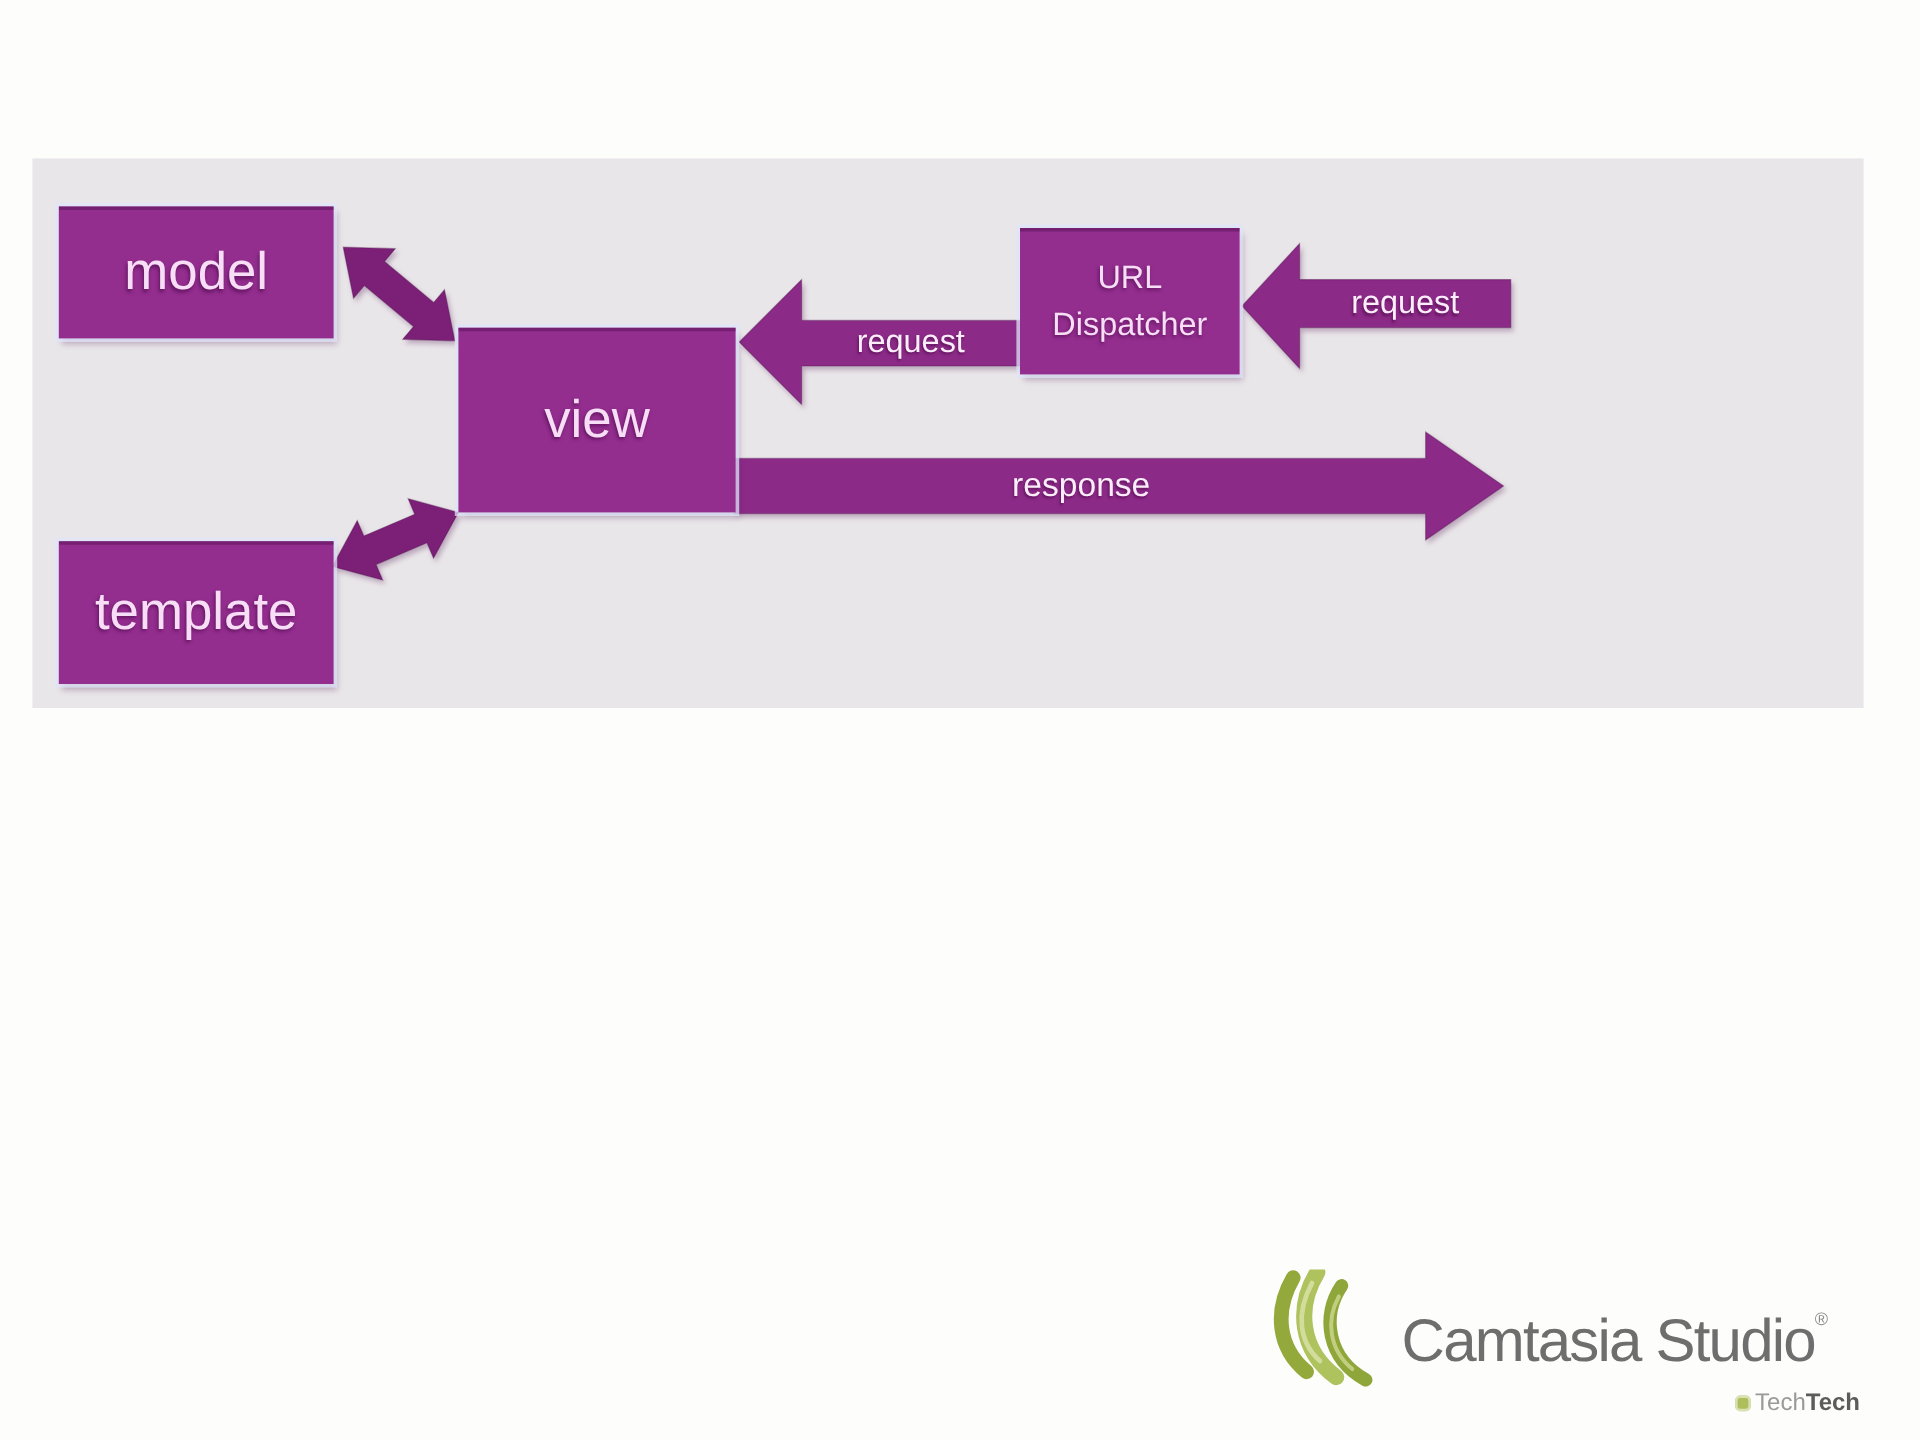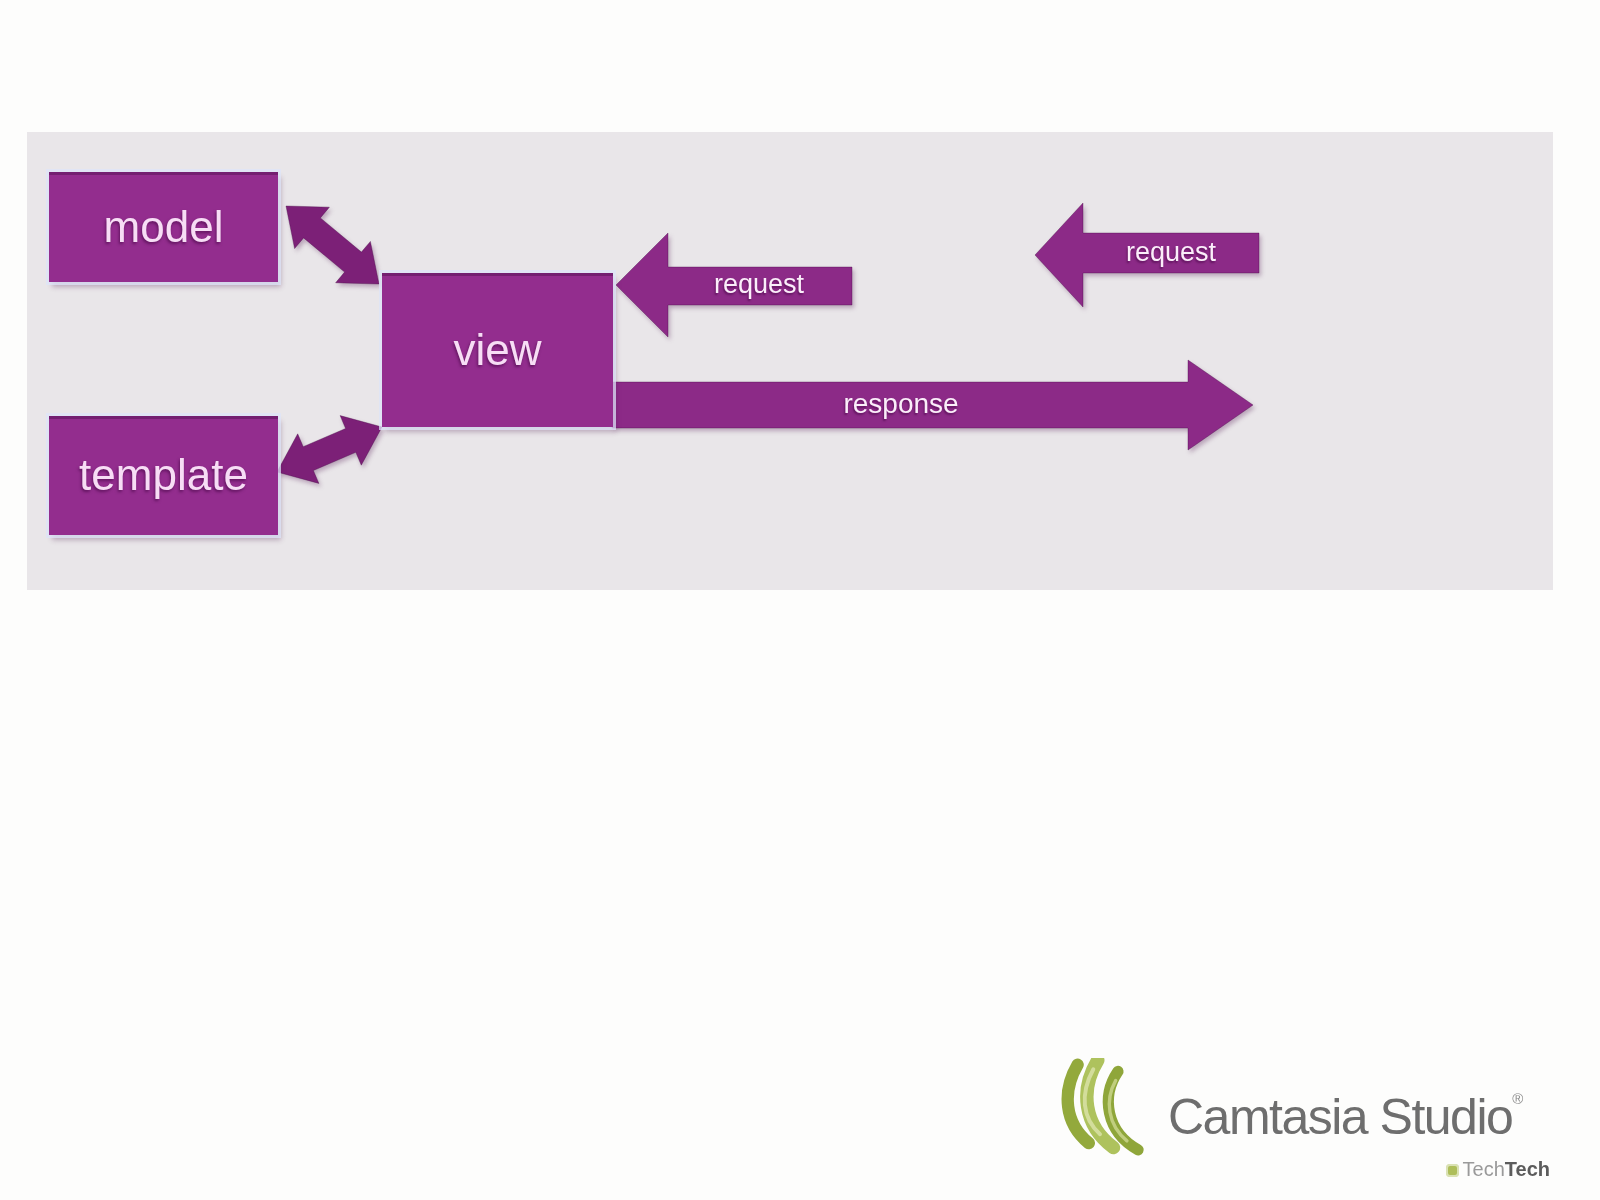--- a/index.html
+++ b/index.html
@@ -28,21 +28,21 @@
     display: flex; align-items: center; justify-content: center;
     text-align: center;
   }
   .pbox .lbl {
     color: var(--label-text, #f7ddf5);
     text-shadow: -1px 2px 3px rgba(60,0,60,0.55);
     font-size: 44px;
     line-height: 1.1;
   }
   #box-model    { left:  49px; top: 172px; width: 229px; height: 110px; }
-  #box-template { left:  49px; top: 416px; width: 229px; height: 119px; }
+  #box-template { left:  49px; top: 451px; width: 229px; height: 119px; }
   #box-view     { left: 382px; top: 273px; width: 231px; height: 154px; }
   #box-url      { left: 850px; top: 190px; width: 183px; height: 122px; }
   #box-browser  { left:1258px; top: 233px; width: 267px; height: 215px; }
   #box-browser .lbl { font-size: 47px; }
   #box-url .lbl { font-size: 27px; line-height: 1.45; }
   #box-url .lbl span { display: block; }
 
   svg.connectors {
     position: absolute; left: 0; top: 0;
     width: 1600px; height: 1200px;
@@ -132,20 +132,26 @@
   </div>
 
   <div class="pbox" id="box-template">
     <div class="lbl">template</div>
   </div>
 
   <div class="pbox" id="box-view">
     <div class="lbl">view</div>
   </div>
 
+  <div class="pbox" id="box-url">
+    <div class="lbl">
+      <span>URL</span>
+      <span>Dispatcher</span>
+    </div>
+  </div>
 
 
   <div class="arrow-label" id="lbl-request-view">request</div>
 
   <div class="arrow-label" id="lbl-request-dispatcher">request</div>
 
   <div class="arrow-label" id="lbl-response">response</div>
 
   <div class="watermark">
     <svg class="leaf" viewBox="0 0 100 100" xmlns="http://www.w3.org/2000/svg">

